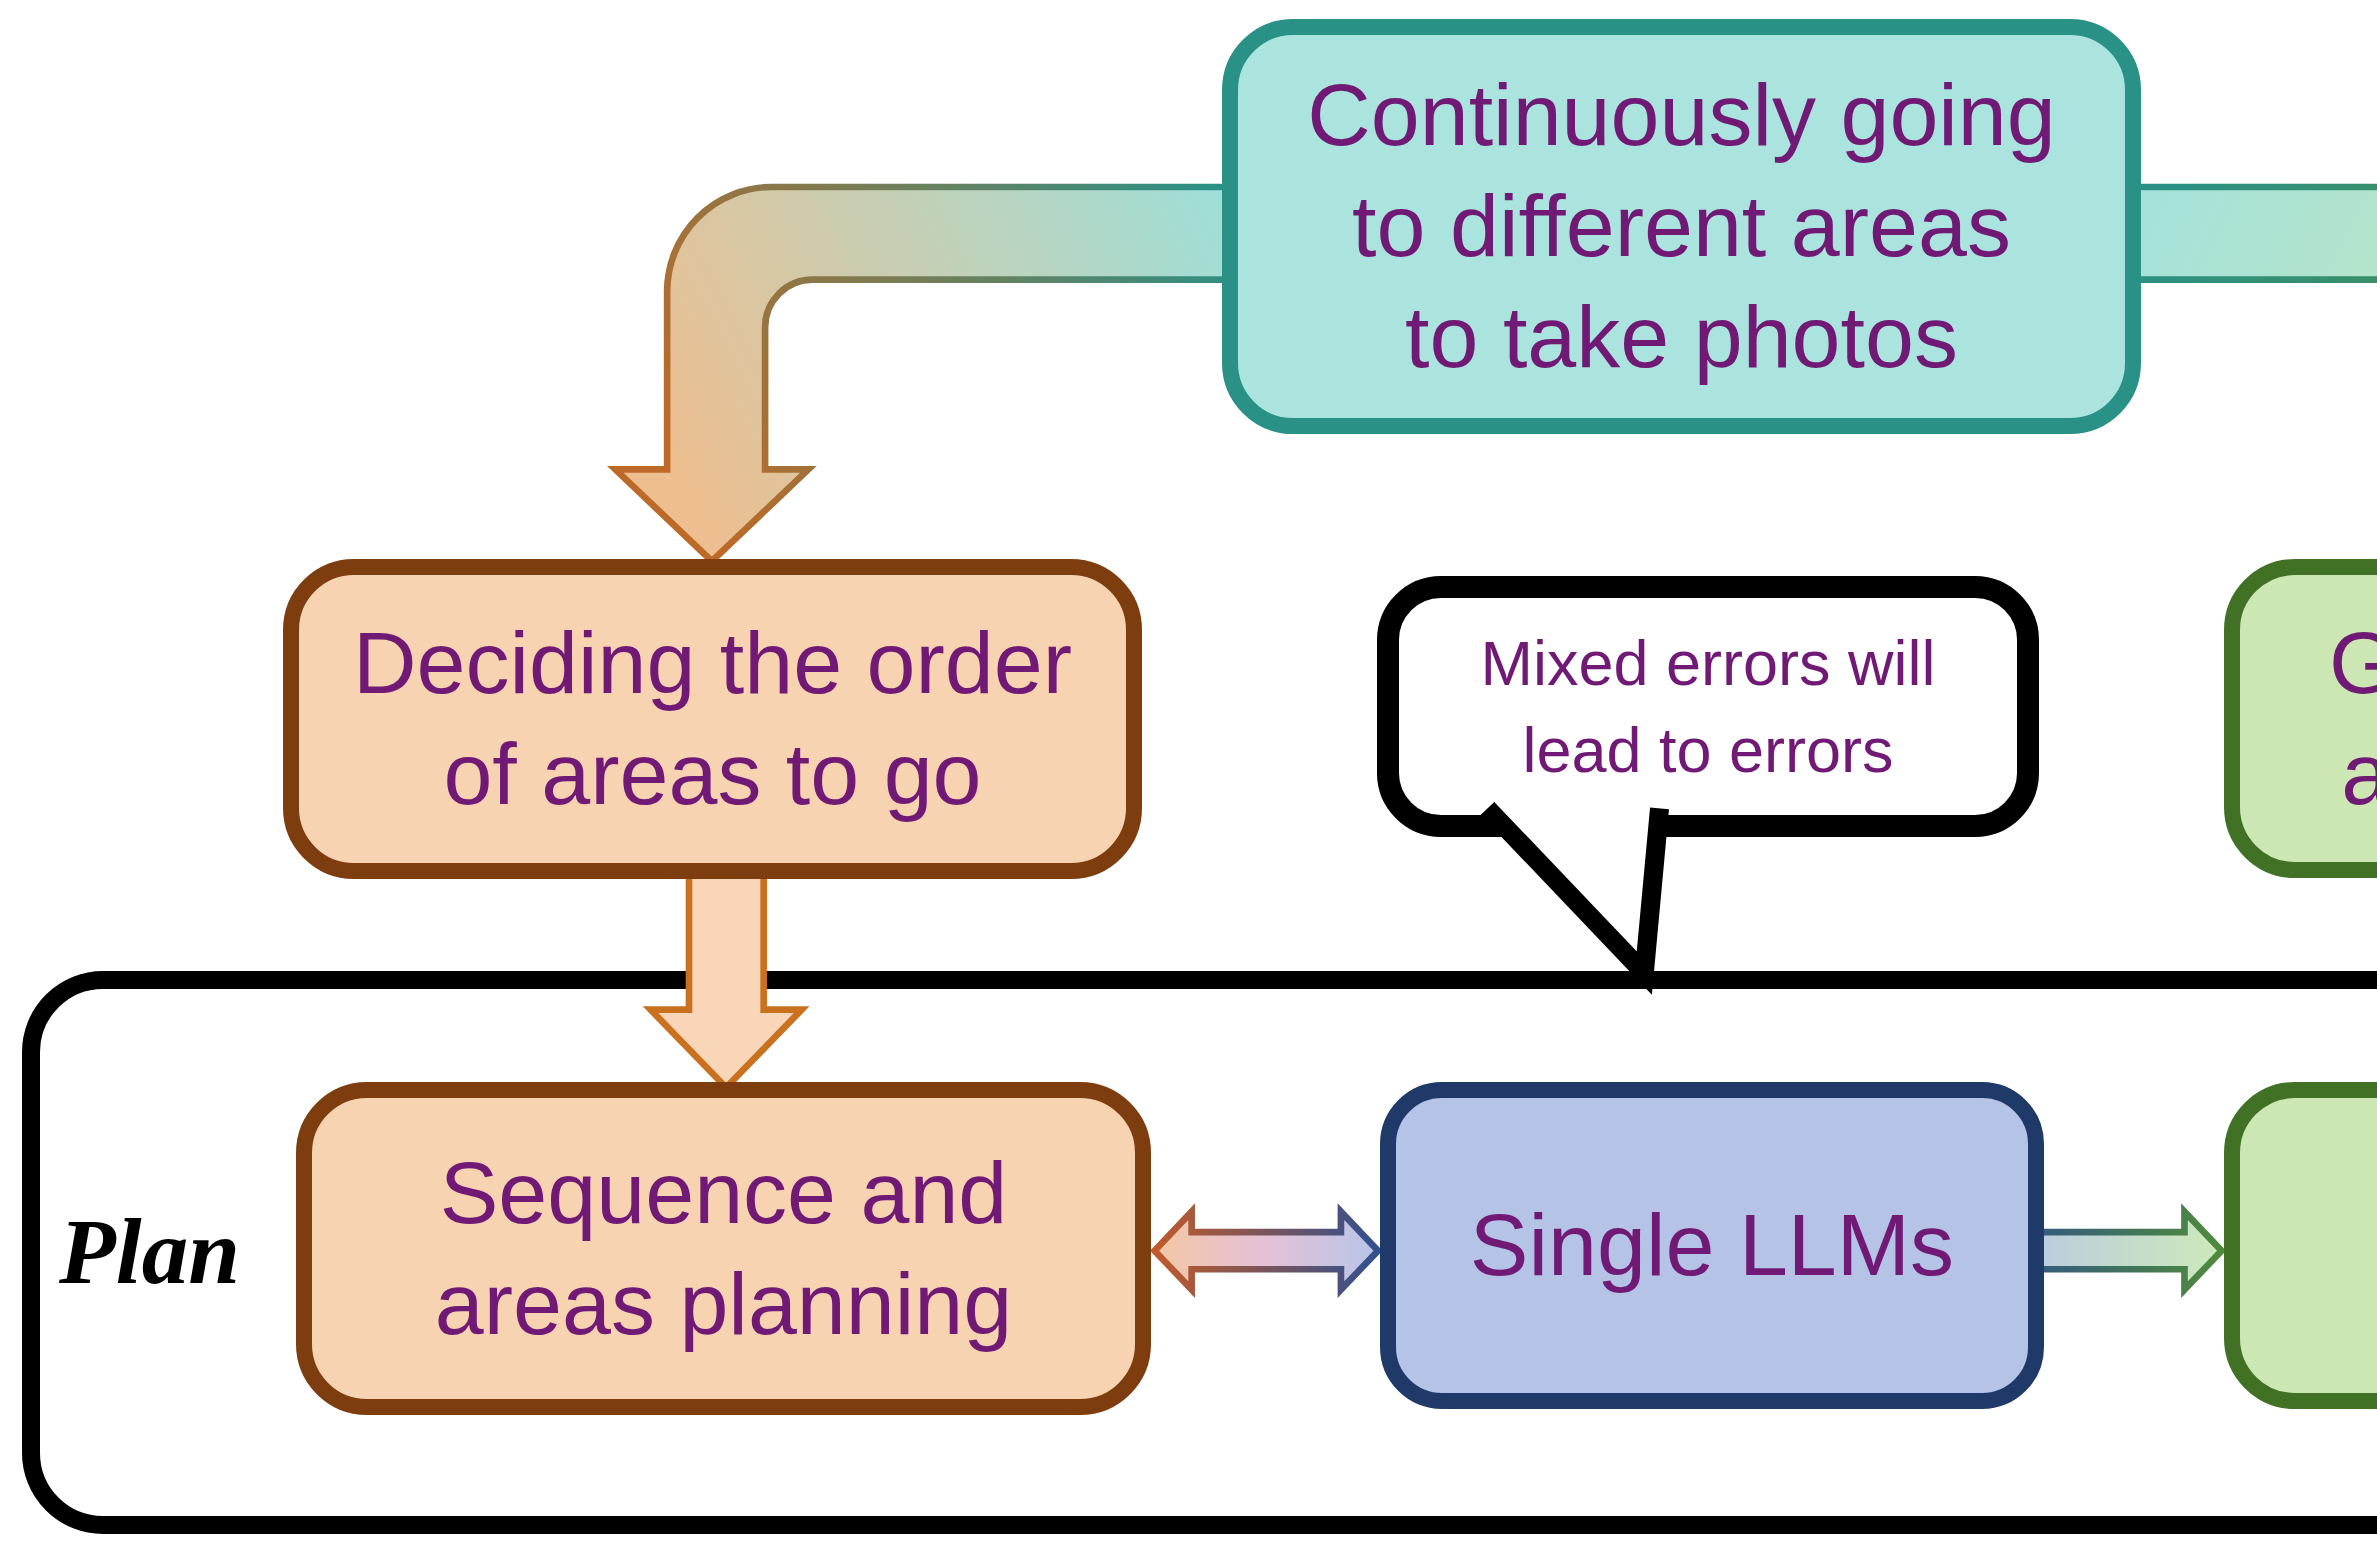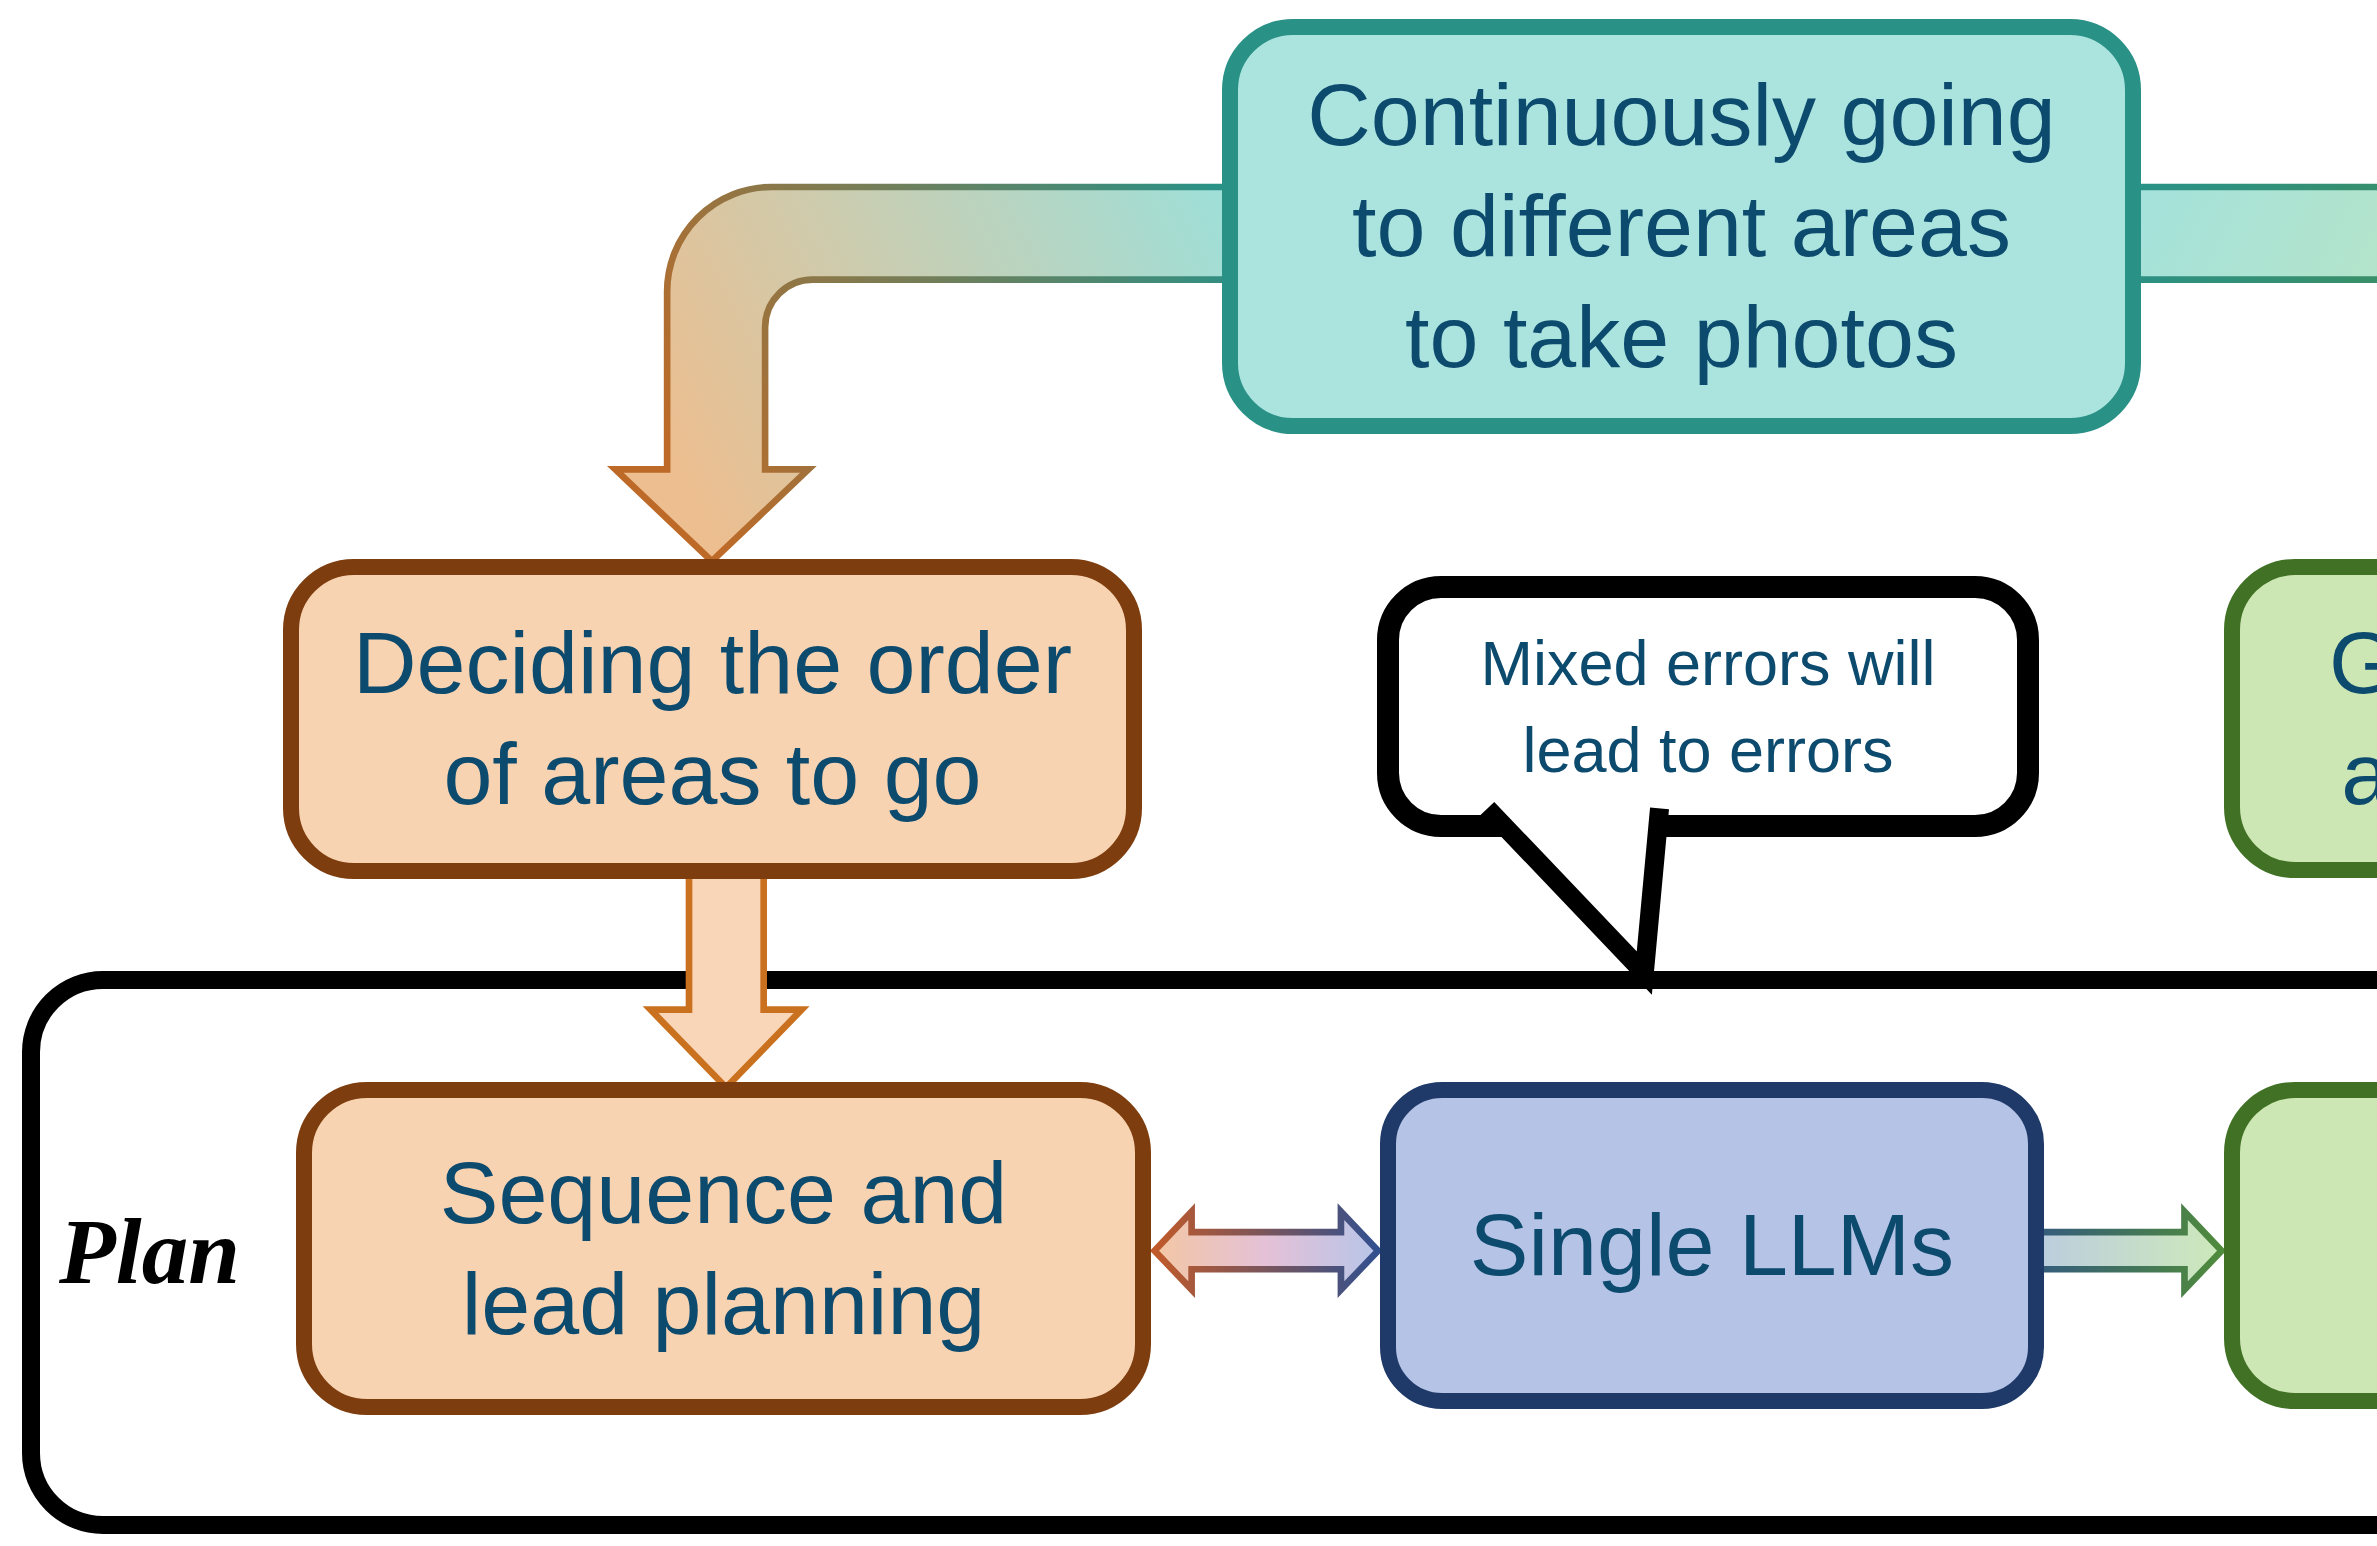--- a/index.html
+++ b/index.html
@@ -3,21 +3,21 @@
 <meta charset="utf-8">
 <style>
   html,body{margin:0;padding:0;background:#ffffff;}
   #canvas{position:relative;width:3514px;height:1547px;background:#ffffff;overflow:hidden;
           font-family:"Liberation Sans", sans-serif;color:#000;}
   .layer{position:absolute;left:0;top:0;width:3514px;height:1547px;}
   svg.layer{display:block;}
   .z1{z-index:1}.z2{z-index:2}.z3{z-index:3}.z4{z-index:4}.z5{z-index:5}.z6{z-index:6}
   .node{position:absolute;box-sizing:border-box;display:flex;align-items:center;justify-content:center;
         text-align:center;border-style:solid;}
-  .node-label{white-space:pre;font-size:88px;line-height:1.26;color:#0c4a6e;}
+  .node-label{white-space:pre;font-size:88px;line-height:1.26;color:#701a75;}
   .rounded{border-radius:71px;}
   .biglabel{position:absolute;display:flex;align-items:center;justify-content:center;
             font-size:93px;font-weight:bold;font-style:italic;white-space:pre;font-family:Liberation Serif, serif;}
   #node-mission{left:1222px;top:19px;width:919px;height:415px;border-width:16px;}
   #node-deciding{left:283px;top:559px;width:859px;height:320px;border-width:16px;}
   #node-going{left:2224px;top:559px;width:890px;height:319px;border-width:16px;}
   #node-sequence{left:296px;top:1082px;width:855px;height:333px;border-width:16px;}
   #node-llm{left:1380px;top:1082px;width:664px;height:327px;border-width:16px;border-radius:62px;}
   #node-abstract{left:2224px;top:1082px;width:892px;height:327px;border-width:16px;}
   #outer-container{left:22.3px;top:971px;width:3467px;height:563px;border-width:18px;
@@ -92,21 +92,21 @@
     <div class="node rounded" id="node-deciding" style="background-color: rgb(248, 211, 178); border-color: rgb(126, 61, 14); align-items: center;">
       <span class="node-label">Deciding the order
 of areas to go</span>
     </div>
     <div class="node rounded" id="node-going" style="background-color: rgb(205, 231, 180); border-color: rgb(64, 113, 36);">
       <span class="node-label">Going to the area
 and take a photo</span>
     </div>
     <div class="node rounded" id="node-sequence" style="background-color: rgb(248, 211, 178); border-color: rgb(126, 61, 14);">
       <span class="node-label">Sequence and
-lead planning</span>
+areas planning</span>
     </div>
     <div class="node" id="node-llm" style="background-color: rgb(181, 195, 230); border-color: rgb(31, 58, 104);">
       <span class="node-label">Single LLMs</span>
     </div>
     <div class="node rounded" id="node-abstract" style="background-color: rgb(205, 231, 180); border-color: rgb(64, 113, 36);">
       
     </div>
     <div class="biglabel" id="label-plan">Plan</div>
 
   </div>

